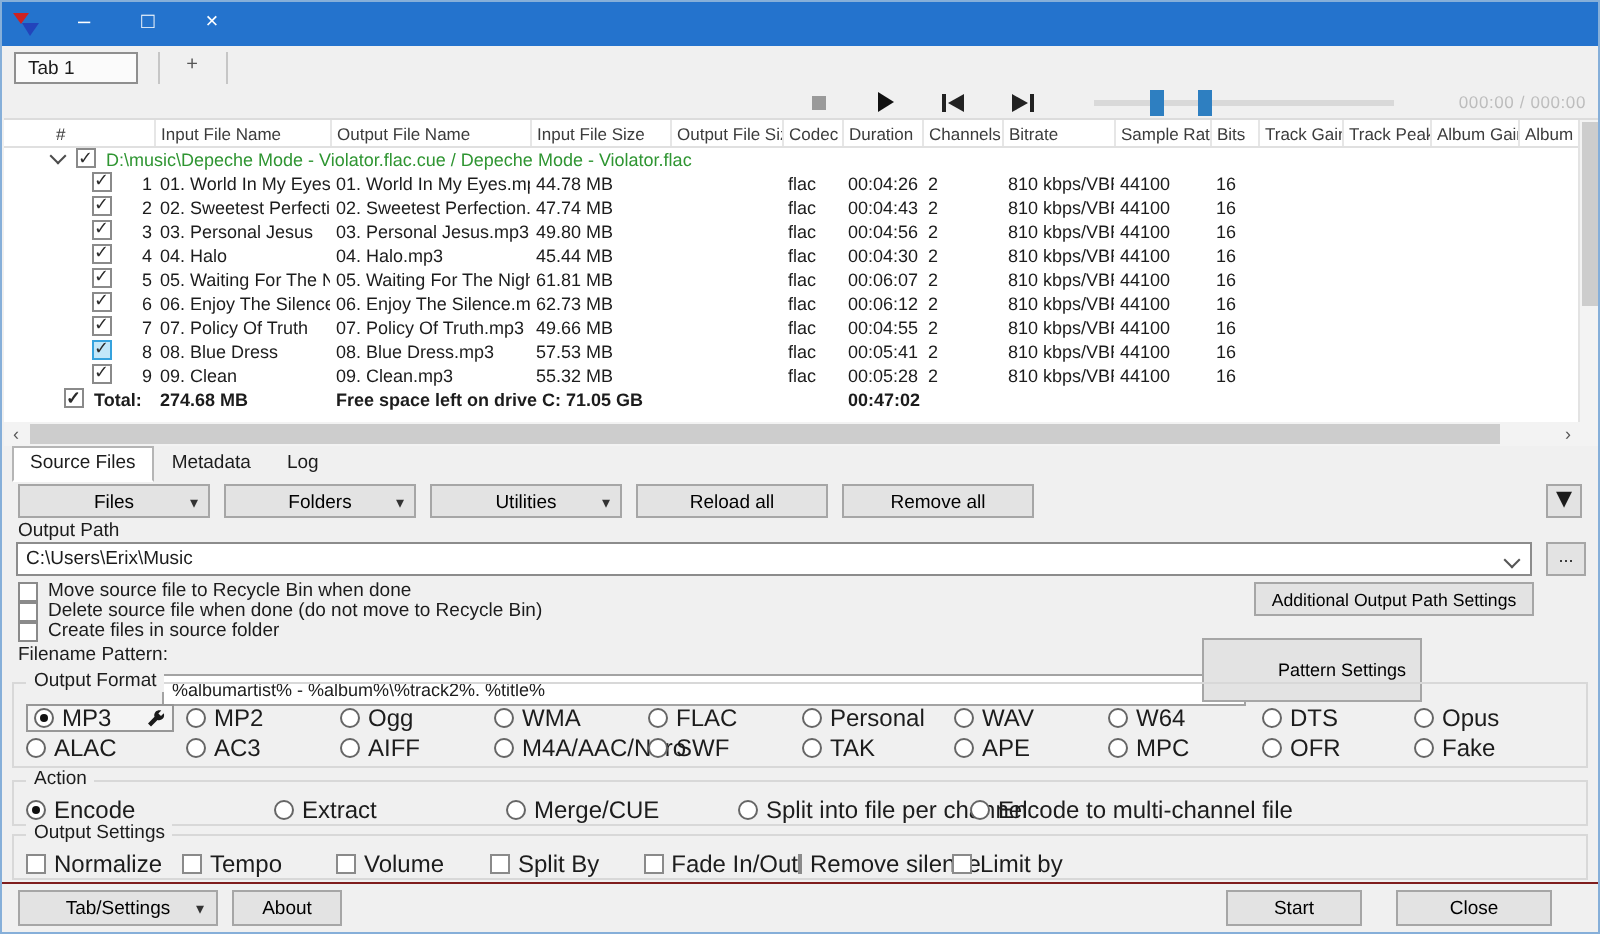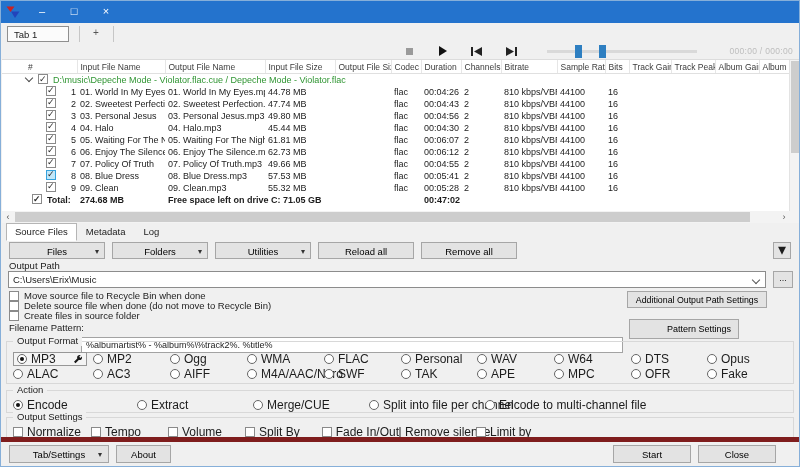--- a/index.html
+++ b/index.html
@@ -69,45 +69,45 @@
   .combochev{position:absolute;right:6px;top:5px;width:5px;height:5px;border-right:1px solid #555;
              border-bottom:1px solid #555;transform:rotate(45deg);}
   .browse{position:absolute;top:270px;left:772px;width:20px;height:17px;background:#e3e3e3;border:1px solid #a6a6a6;
           box-sizing:border-box;text-align:center;line-height:12px;font-size:9px;}
   .optrow{position:absolute;left:8px;height:11px;display:flex;align-items:center;font-size:9.5px;gap:5px;}
   .btn{background:#e3e3e3;border:1px solid #a6a6a6;box-sizing:border-box;text-align:center;font-family:inherit;}
   .additional{position:absolute;top:290px;left:626px;width:140px;height:17px;font-size:8.8px;line-height:15px;}
   .patlabel{position:absolute;left:8px;top:321px;font-size:9.5px;}
   .patinput{position:absolute;top:318px;left:80px;width:542px;height:16px;background:#fff;border:1px solid #a3a3a3;
             font-size:9px;line-height:14px;padding:0 4px;box-sizing:border-box;white-space:nowrap;overflow:hidden;margin-top:18px;}
-  .patternbtn{position:absolute;top:318px;left:628px;width:110px;height:20px;font-size:9px;line-height:14px;padding-left:36px;}
+  .patternbtn{position:absolute;top:318px;left:600px;width:110px;height:32px;font-size:9px;line-height:14px;padding-left:36px;}
   
   .grp{position:absolute;left:5px;width:788px;border:1px solid #d8d8d8;box-sizing:border-box;}
   .grp .legend{position:absolute;top:-7px;left:6px;background:#f0f0f0;padding:0 4px;font-size:9.5px;}
   #gformat{top:340px;height:43px;}
   #gaction{top:389px;height:23px;}
   #gsettings{top:416px;height:23px;}
   .fgrid{display:grid;align-items:center;}
   #fmtgrid{padding:9px 0 0 6px;grid-template-columns:80px 77px 77px 77px 77px 76px 77px 77px 76px auto;grid-auto-rows:15px;}
   #actgrid{padding:7px 0 0 6px;grid-template-columns:124px 116px 116px 116px auto;grid-auto-rows:14px;}
   #setgrid{padding:7px 0 0 6px;grid-template-columns:78px 77px 77px 77px 77px 77px auto;grid-auto-rows:14px;}
   .ritem{display:flex;align-items:center;font-size:12px;gap:4px;white-space:nowrap;}
   .radio{display:inline-block;width:10px;height:10px;border:1px solid #666;border-radius:50%;background:#fff;
          box-sizing:border-box;position:relative;flex:0 0 auto;}
   .radio.sel::after{content:"";position:absolute;left:2px;top:2px;width:4px;height:4px;border-radius:50%;background:#111;}
   .fmt-sel{display:flex;align-items:center;width:74px;height:14px;border:1px solid #979797;background:#f4f4f4;
            padding:0 3px;box-sizing:border-box;gap:4px;}
   .fmt-sel .wrench{margin-left:auto;display:flex;}
   
-  .bottombar{position:absolute;left:0;right:0;bottom:0;height:24px;border-top:5px solid #7f1d1d;background:#f0f0f0;}
+  .bottombar{position:absolute;left:0;right:0;bottom:0;height:24px;border-top:1px solid #7f1d1d;background:#f0f0f0;}
   .bbtn{position:absolute;top:3px;height:18px;font-size:9.5px;line-height:16px;}
   #tabset{left:8px;width:100px;}
   #tabset .dd{position:absolute;right:6px;top:1px;}
   #about{left:115px;width:55px;}
-  #start{left:612px;width:78px;}
+  #start{left:612px;width:68px;}
   #close{left:697px;width:78px;}
 </style>
 </head>
 <body>
 
 <div id="app">
 
   <div class="titlebar" style="background: rgb(36, 115, 205);">
     <span class="logo">
       <svg width="14" height="13" viewBox="0 0 14 13">

